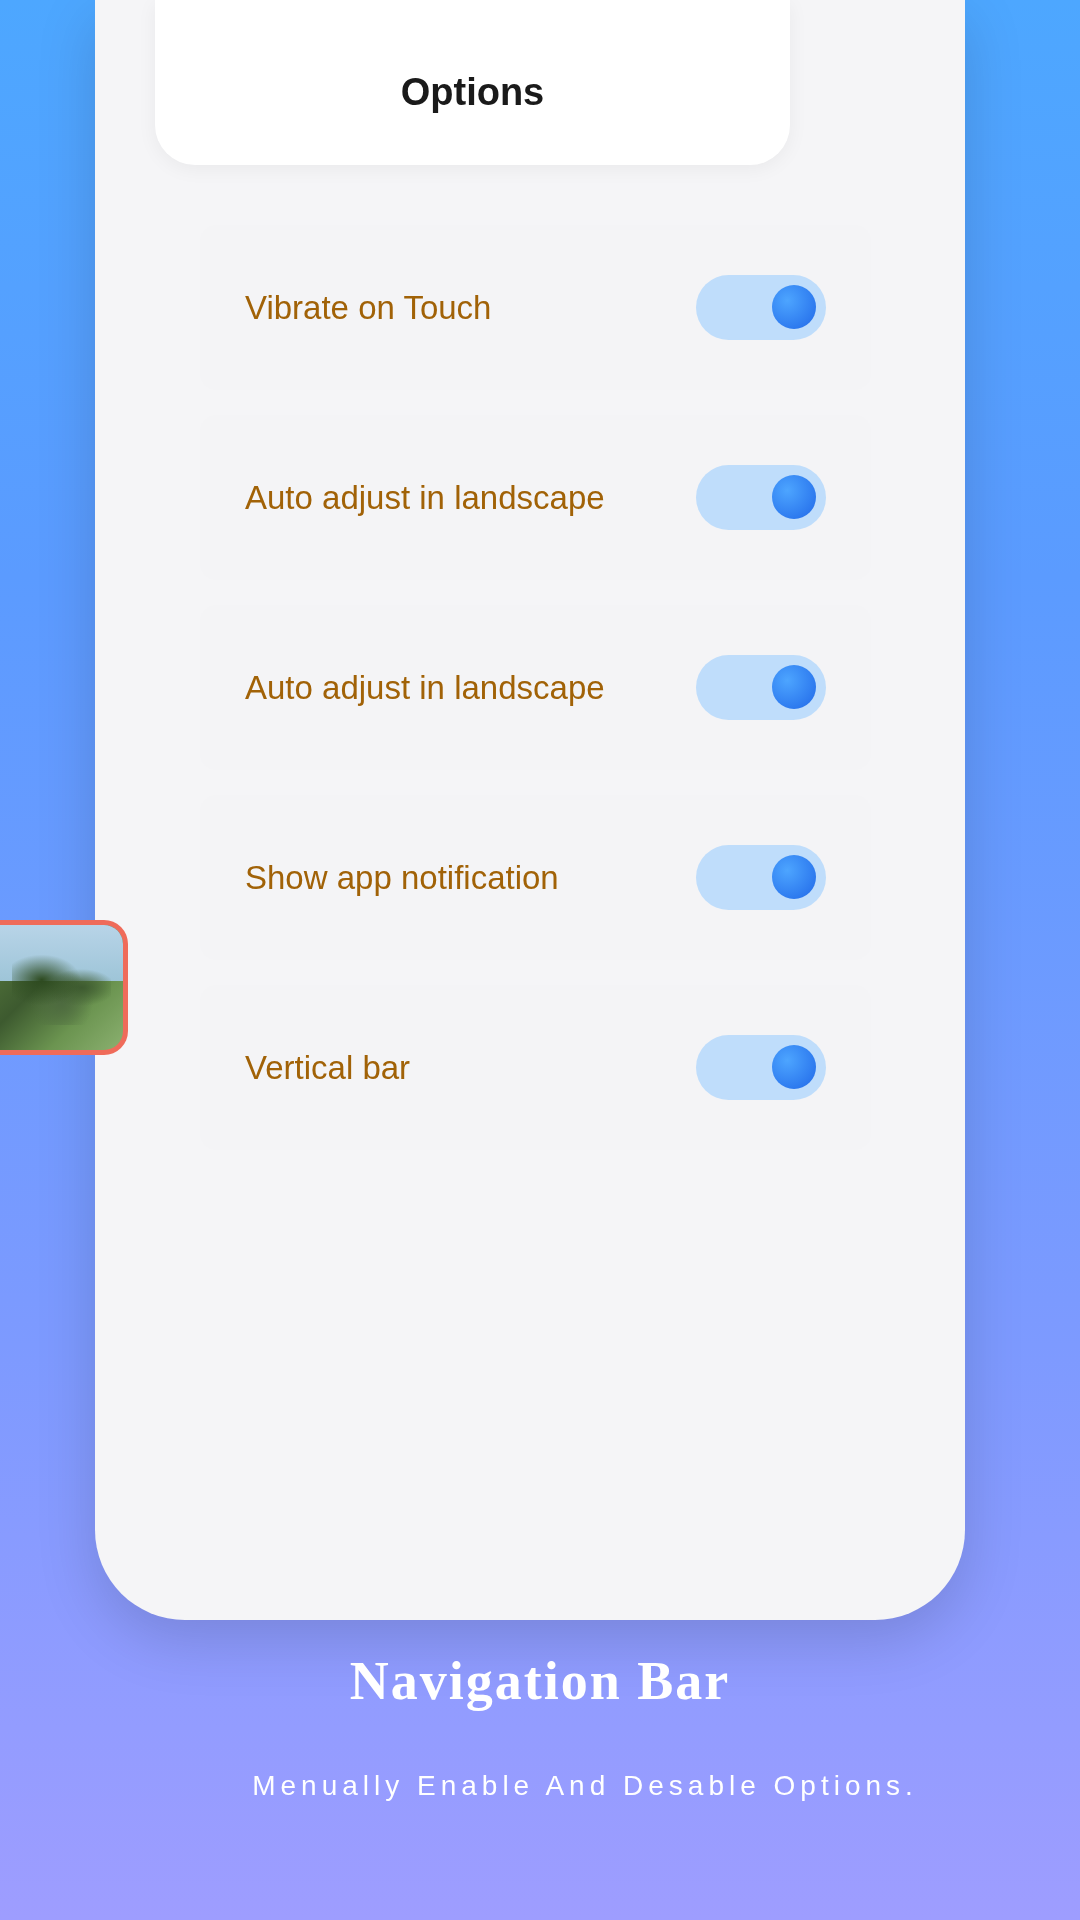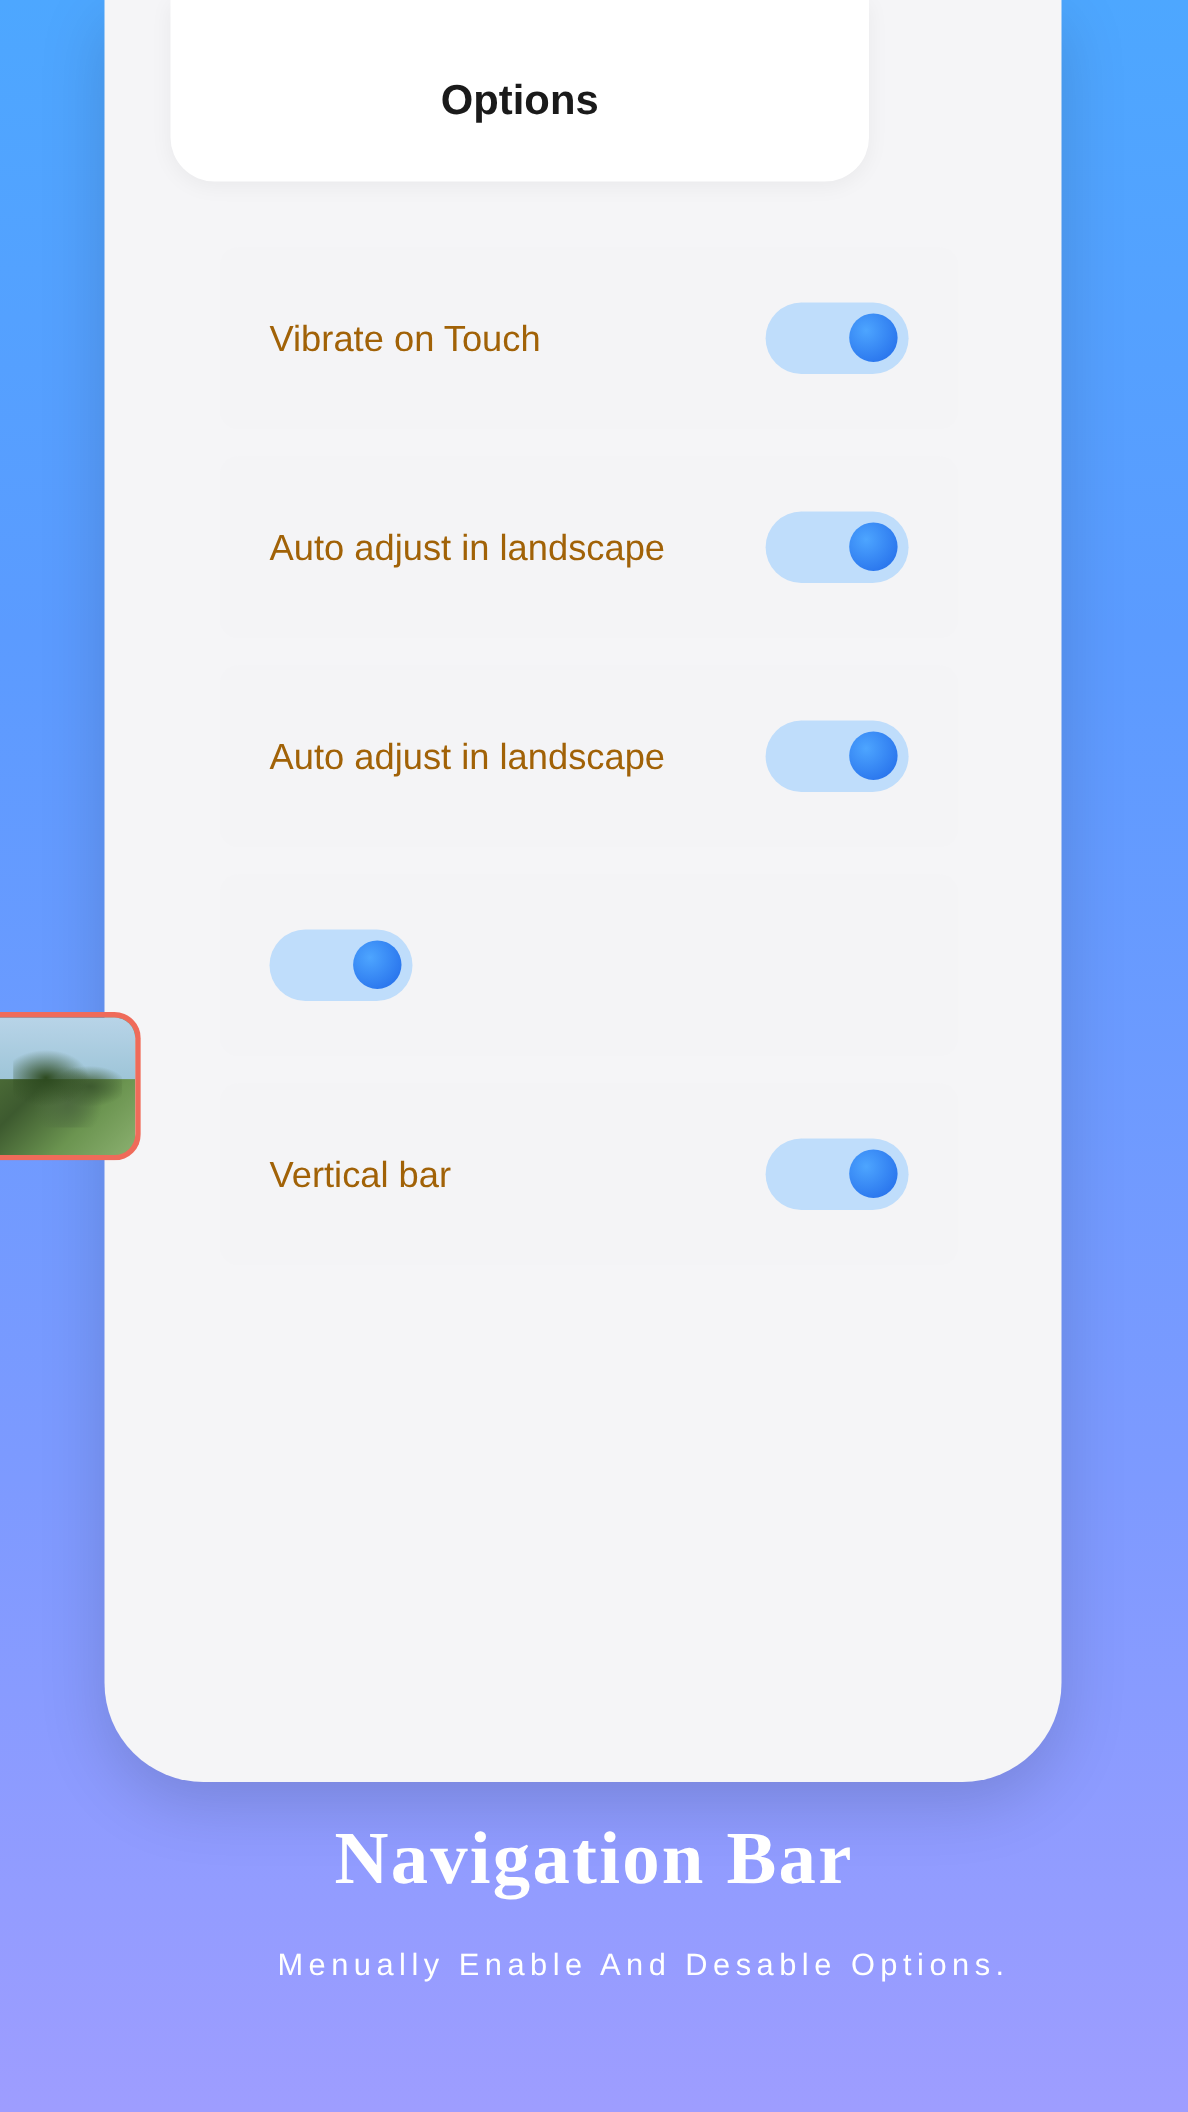--- a/index.html
+++ b/index.html
@@ -137,21 +137,21 @@
                   radial-gradient(ellipse at 50% 70%, #4d6a3f 0%, transparent 45%);
     }
     
     .promo-title {
       position: absolute;
       top: 1650px;
       left: 0;
       width: 100%;
       text-align: center;
       font-family: Georgia, 'Times New Roman', serif;
-      font-size: 68px;
+      font-size: 54px;
       font-weight: 900;
       color: #ffffff;
       letter-spacing: 2px;
     }
     
     .promo-subtitle {
       position: absolute;
       top: 1770px;
       left: 0;
       width: 100%;
@@ -191,20 +191,21 @@
     </div>
 
     <div class="option-item">
       <span class="option-label">Auto adjust in landscape</span>
       <div class="toggle">
         <div class="toggle-knob"></div>
       </div>
     </div>
 
     <div class="option-item">
+      <span class="option-label">Show app notification</span>
       <div class="toggle">
         <div class="toggle-knob"></div>
       </div>
     </div>
 
     <div class="option-item">
       <span class="option-label">Vertical bar</span>
       <div class="toggle">
         <div class="toggle-knob"></div>
       </div>

